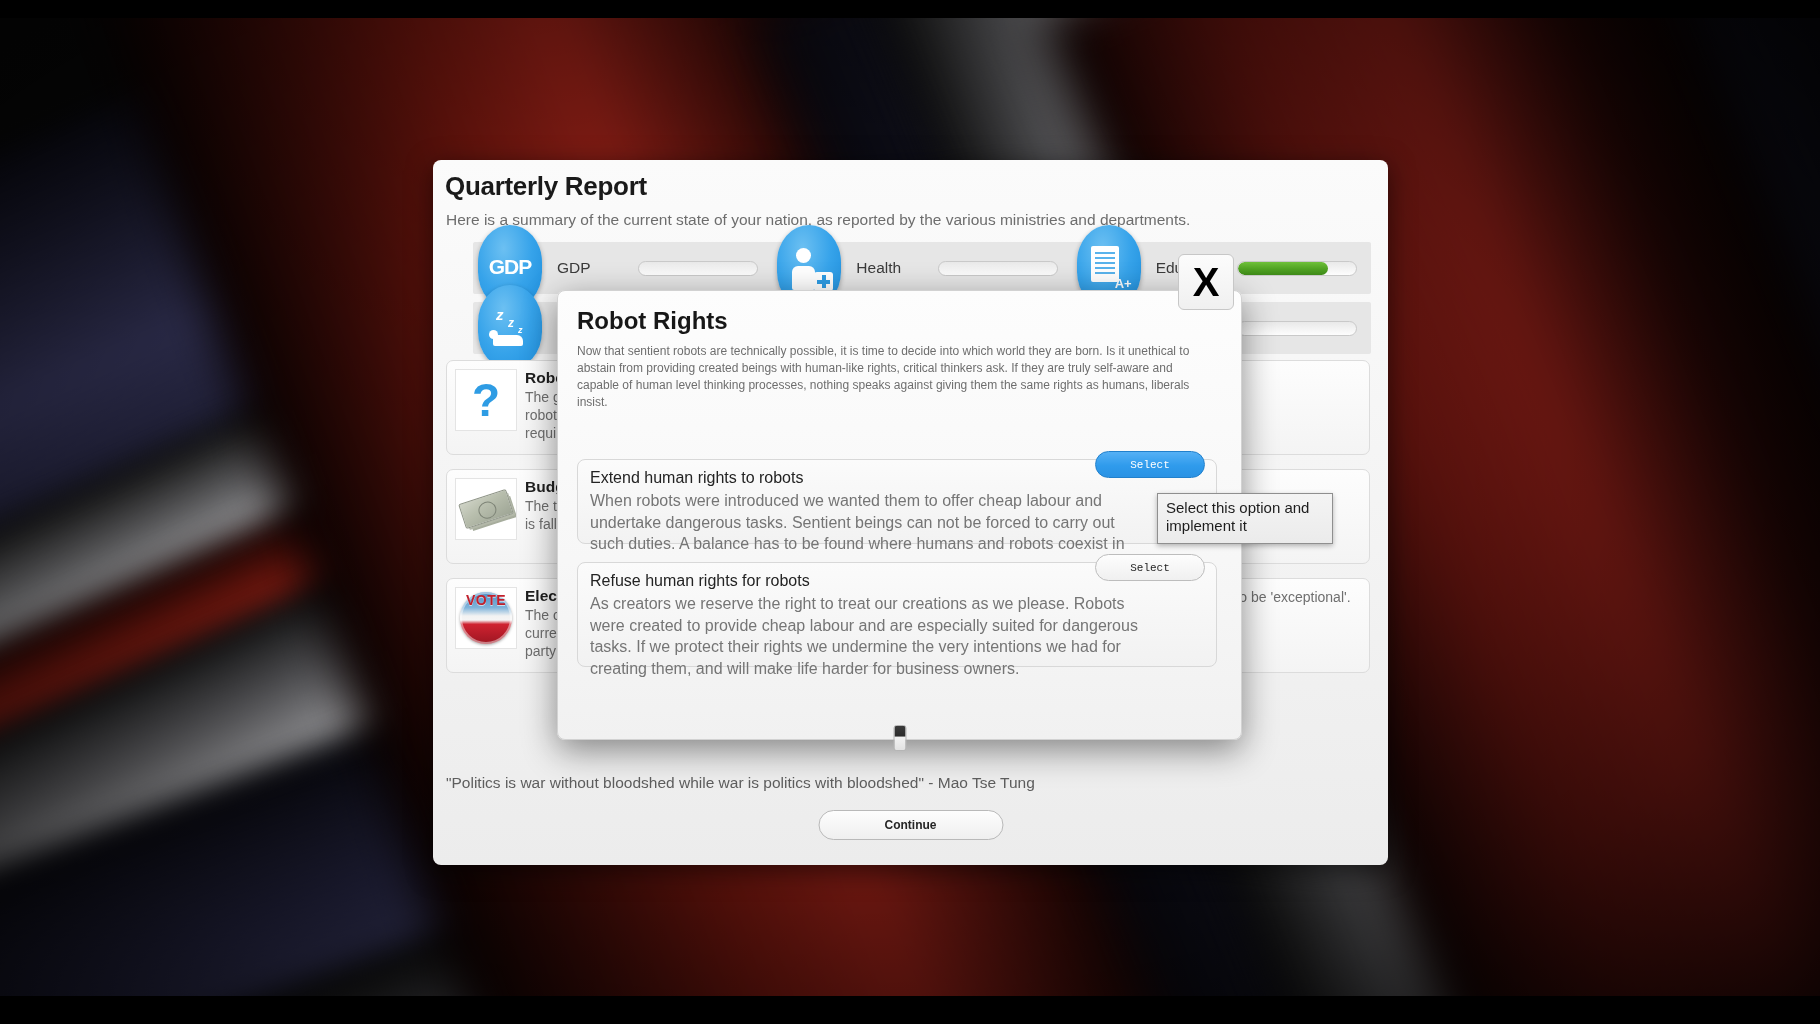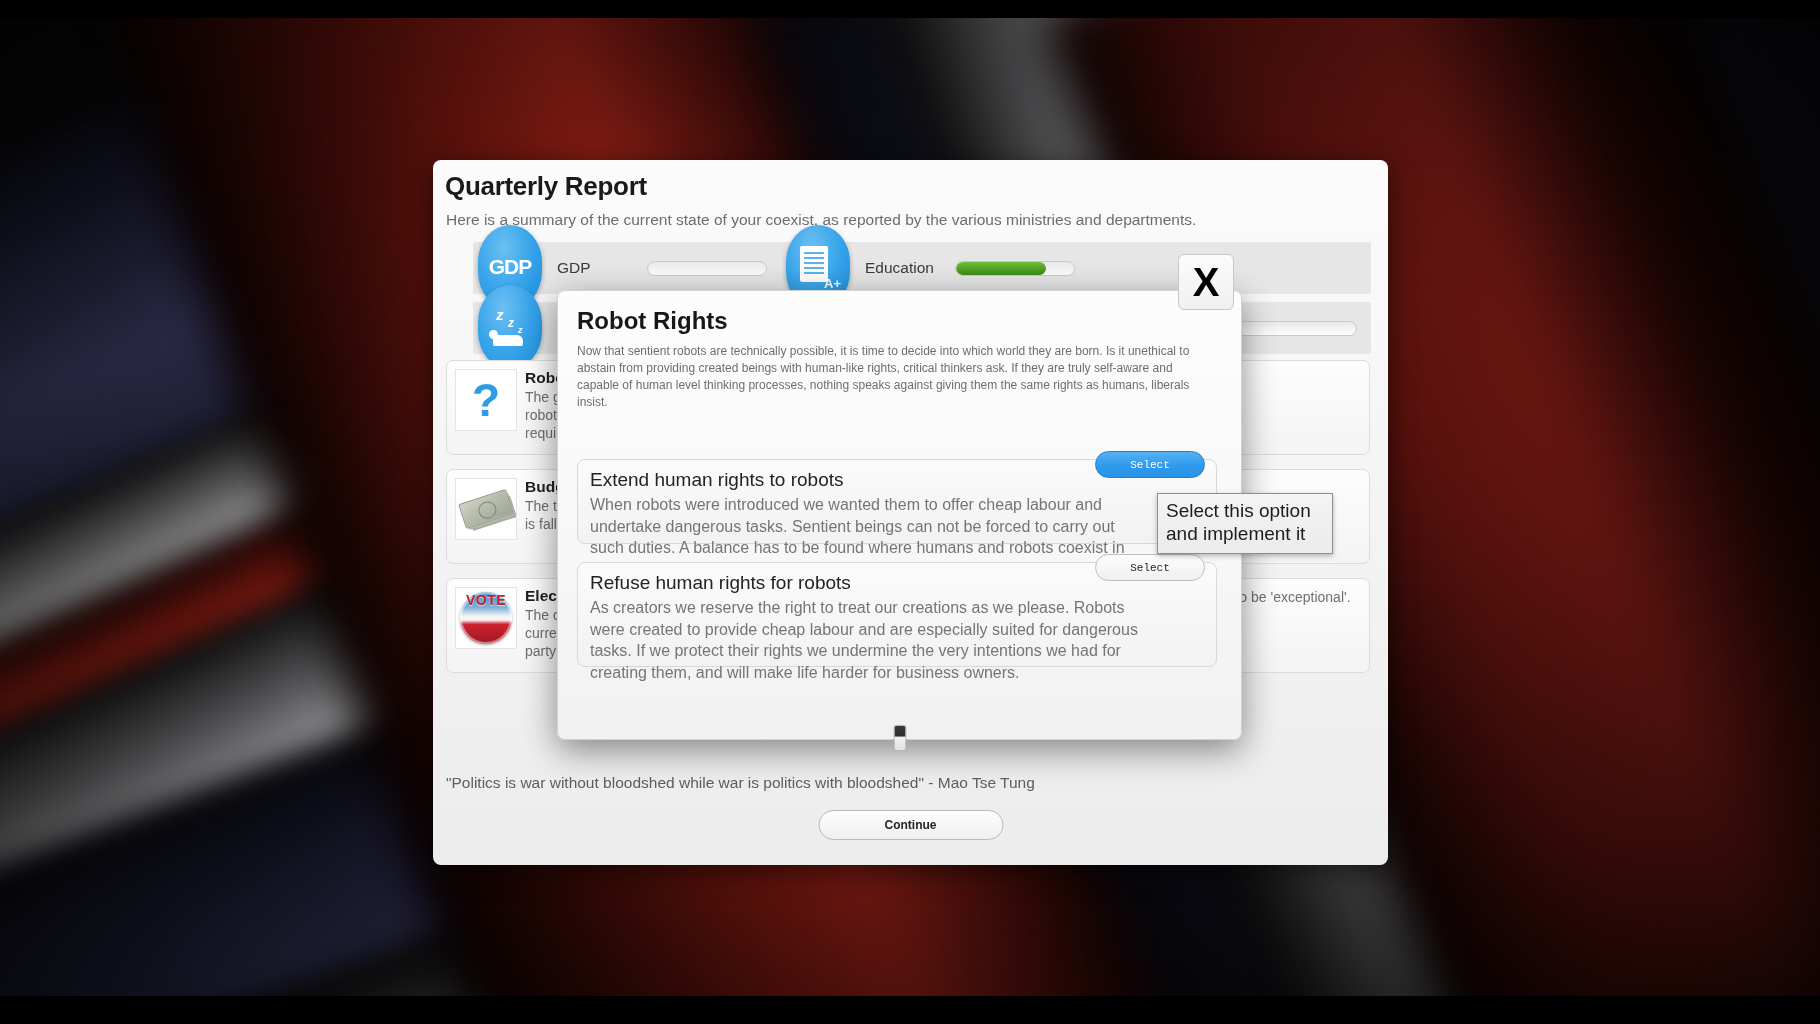--- a/index.html
+++ b/index.html
@@ -273,21 +273,21 @@
   }
   .option {
     position: absolute; left: 19px; width: 640px;
     background: linear-gradient(180deg,#fbfbfb,#f2f2f2);
     border: 1px solid #d8d8d8;
     border-radius: 8px;
     padding: 9px 12px 11px 12px;
   }
   #option-0 { top: 168px; height: 85px; }
   #option-1 { top: 271px; height: 105px; }
-  .option h5 { font-size: 19px; color: #232323; font-weight: normal; margin-bottom: 3px; }
+  .option h5 { font-size: 16px; color: #232323; font-weight: normal; margin-bottom: 3px; }
   .option p { font-size: 16px; color: #757575; line-height: 1.35; width: 560px; }
   .sel-btn {
     position: absolute; right: 11px; top: -9px;
     width: 110px; height: 27px;
     border-radius: 14px;
     font-size: 11px;
     font-family: Liberation Mono, monospace;
     cursor: pointer;
   }
   .sel-btn.primary {
@@ -310,21 +310,21 @@
   }
 
   
   #tooltip {
     position: absolute;
     left: 1157px; top: 493px;
     width: 176px;
     background: linear-gradient(180deg,#f4f4f4,#ebebeb);
     border: 1px solid #8f8f8f;
     padding: 5px 8px 7px 8px;
-    font-size: 19px; color: #1d1d1d;
+    font-size: 15px; color: #1d1d1d;
     line-height: 1.23;
     box-shadow: 0 2px 5px rgba(0,0,0,.28);
     z-index: 50;
   }
 </style>
 </head>
 <body>
 
 <div id="bg">
   <div class="band b-navy1"></div>
@@ -338,30 +338,43 @@
   <div class="band b-white4"></div>
   <div class="band b-red3"></div>
   <div class="vignette"></div>
   <div class="topbar"></div>
   <div class="botbar"></div>
 </div>
 
 <div id="report-panel">
 
   <div id="panel-title">Quarterly Report</div>
-  <div id="panel-sub">Here is a summary of the current state of your coexist, as reported by the various ministries and departments.</div>
+  <div id="panel-sub">Here is a summary of the current state of your nation, as reported by the various ministries and departments.</div>
 
   <div class="stats">
 
     <div class="stat-row">
       <div class="stat-cell">
         <div class="stat-icon gdp">
           <span>GDP</span>
         </div>
         <div class="stat-label">GDP</div>
+        <div class="stat-bar">
+            <i style="width:0%"></i>
+          </div>
+      </div>
+      <div class="stat-cell">
+        <div class="stat-icon">
+          <div class="health-glyph">
+            <span class="head"></span>
+              <span class="body"></span>
+              <span class="cross"></span>
+          </div>
+        </div>
+        <div class="stat-label">Health</div>
         <div class="stat-bar">
             <i style="width:0%"></i>
           </div>
       </div>
       <div class="stat-cell">
         <div class="stat-icon">
           <div class="edu-glyph">
             <span class="doc">
               <i style="top:6px"></i>
                 <i style="top:11px"></i>

